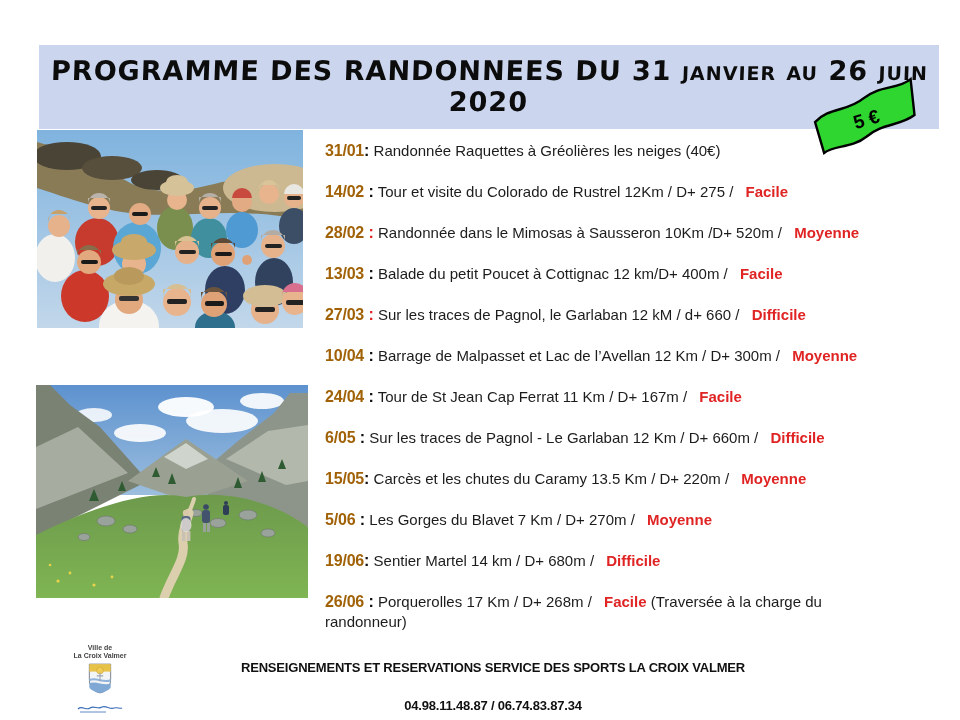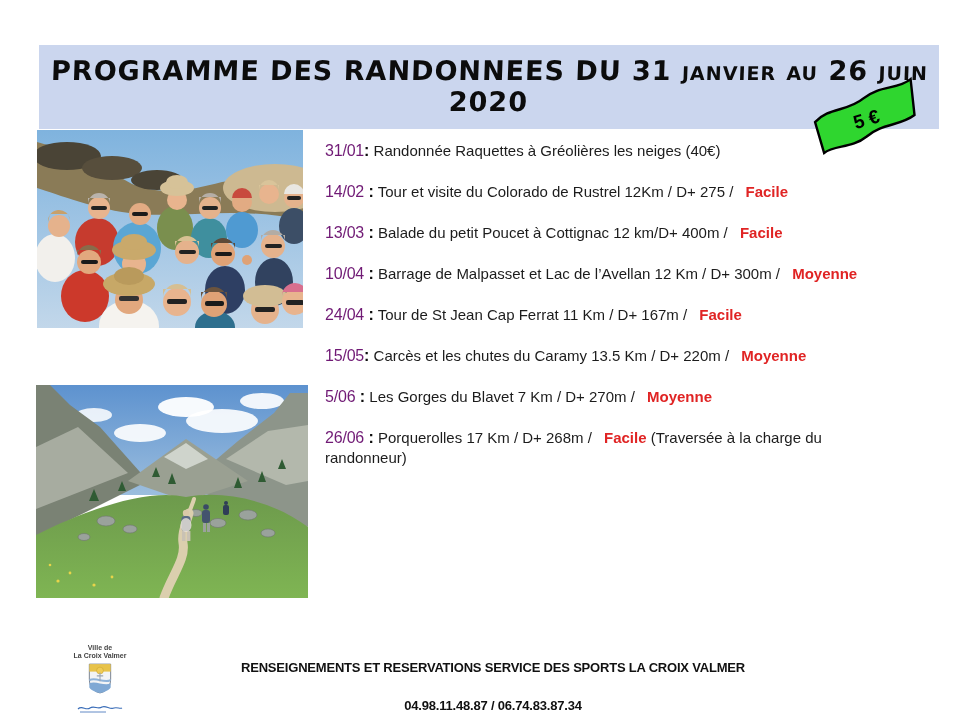--- a/index.html
+++ b/index.html
@@ -16,21 +16,21 @@
   .flag{position:absolute;left:810px;top:82px;width:116px;height:80px;transform:rotate(-11deg);z-index:3;}
   .flag svg{position:absolute;left:0;top:0;}
 
   
   .photo1{position:absolute;left:37px;top:130px;width:266px;height:198px;}
   .photo2{position:absolute;left:36px;top:385px;width:272px;height:213px;}
 
   
   .hikes{position:absolute;left:325px;top:141px;width:590px;}
   .hike{font-size:15px;line-height:20px;margin-bottom:21px;}
-  .hike .date{font-weight:normal;font-size:16px;letter-spacing:-0.2px;color:#701a75;}
+  .hike .date{font-weight:bold;font-size:16px;letter-spacing:-0.2px;color:#a16207;}
   .hike .sep{font-weight:bold;font-size:16px;color:#0e0e0e;}
   .hike .sep.sep-red{color:#e02424;}
   .hike .diff{color:#e02424;font-weight:bold;margin-left:8px;}
 
   
   .footer{position:absolute;left:63px;top:658px;width:860px;text-align:center;
         font-weight:bold;font-size:13px;line-height:19px;letter-spacing:-0.2px;color:#111;}
   .footer .phone{margin-top:19px;}
 
   
@@ -202,25 +202,29 @@
         <circle cx="34" cy="188" r="1.4"></circle>
         <circle cx="58" cy="200" r="1.6"></circle>
         <circle cx="14" cy="180" r="1.3"></circle>
         <circle cx="76" cy="192" r="1.4"></circle>
     </g>
   </svg>
 
   <div class="hikes">
     <div class="hike"><span class="date">31/01</span><span class="sep">:</span><span class="desc"> Randonnée Raquettes à Gréolières les neiges (40€)</span></div>
     <div class="hike"><span class="date">14/02</span><span class="sep"> :</span><span class="desc"> Tour et visite du Colorado de Rustrel 12Km / D+ 275 / </span><span class="diff">Facile</span></div>
+    <div class="hike"><span class="date">28/02</span><span class="sep sep-red"> :</span><span class="desc"> Randonnée dans le Mimosas à Sausseron 10Km /D+ 520m / </span><span class="diff">Moyenne</span></div>
     <div class="hike"><span class="date">13/03</span><span class="sep"> :</span><span class="desc"> Balade du petit Poucet à Cottignac 12 km/D+ 400m / </span><span class="diff">Facile</span></div>
+    <div class="hike"><span class="date">27/03</span><span class="sep sep-red"> :</span><span class="desc"> Sur les traces de Pagnol, le Garlaban 12 kM / d+ 660 / </span><span class="diff">Difficile</span></div>
     <div class="hike"><span class="date">10/04</span><span class="sep"> :</span><span class="desc"> Barrage de Malpasset et Lac de l’Avellan 12 Km / D+ 300m / </span><span class="diff">Moyenne</span></div>
     <div class="hike"><span class="date">24/04</span><span class="sep"> :</span><span class="desc"> Tour de St Jean Cap Ferrat 11 Km / D+ 167m / </span><span class="diff">Facile</span></div>
+    <div class="hike"><span class="date">6/05</span><span class="sep"> :</span><span class="desc"> Sur les traces de Pagnol - Le Garlaban 12 Km / D+ 660m / </span><span class="diff">Difficile</span></div>
     <div class="hike"><span class="date">15/05</span><span class="sep">:</span><span class="desc"> Carcès et les chutes du Caramy 13.5 Km / D+ 220m / </span><span class="diff">Moyenne</span></div>
     <div class="hike"><span class="date">5/06</span><span class="sep"> :</span><span class="desc"> Les Gorges du Blavet 7 Km / D+ 270m / </span><span class="diff">Moyenne</span></div>
+    <div class="hike"><span class="date">19/06</span><span class="sep">:</span><span class="desc"> Sentier Martel 14 km / D+ 680m / </span><span class="diff">Difficile</span></div>
     <div class="hike"><span class="date">26/06</span><span class="sep"> :</span><span class="desc"> Porquerolles 17 Km / D+ 268m / </span><span class="diff">Facile</span><span class="desc"> (Traversée à la charge du</span><br><span class="desc">randonneur)</span></div>
   </div>
 
   <div class="logo">
     <div class="logo-title">Ville de</div>
     <div class="logo-title">La Croix Valmer</div>
     <svg class="logo-crest" width="26" height="32" viewBox="0 0 24 30">
       <path d="M2,2 H22 V16 C22,24 17,28 12,29 C7,28 2,24 2,16 Z" fill="#f2f4f6" stroke="#66707e" stroke-width="0.8"></path>
       <path d="M2,2 H22 V9 H2 Z" fill="#e8c34a"></path>
       <circle cx="12" cy="8" r="3.2" fill="#f0cc55" stroke="#c7a030" stroke-width="0.5"></circle>

